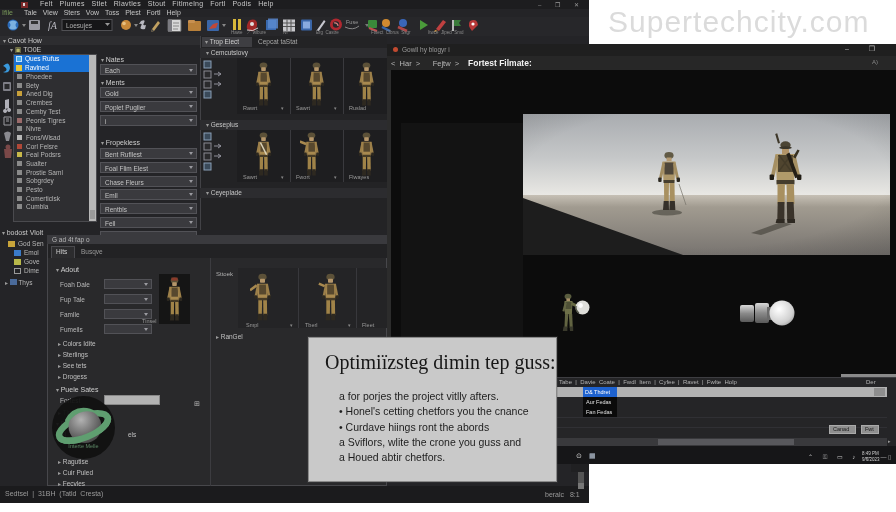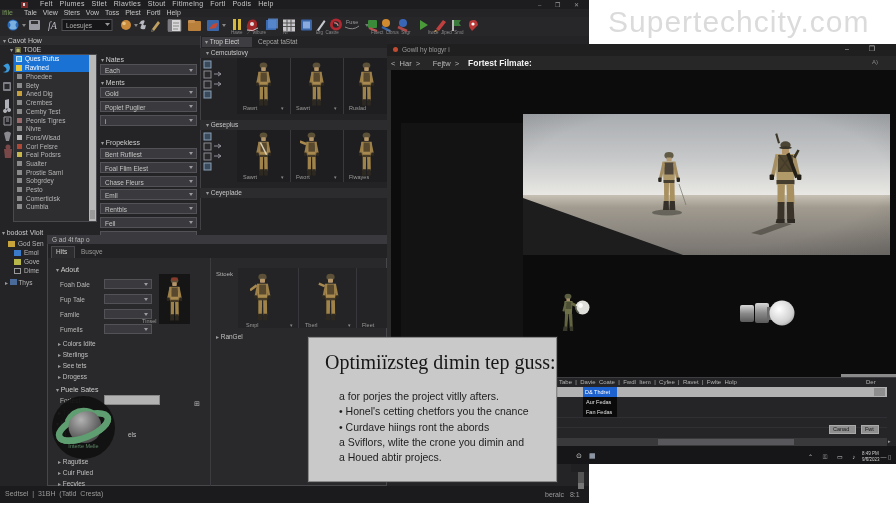--- a/index.html
+++ b/index.html
@@ -513,22 +513,22 @@
     <div class="abs" style="left:571px; top:464px; width:18px; height:8px; background:#202022;"></div>
   </div>
 
   <div id="overlay">
     <div class="abs" style="left:308px; top:337px; width:249px; height:145px; background:#c9c9c9; border:1px solid #8a8a8a; box-shadow:0 0 0 1px #55555533;"></div>
     <div class="t" style="left:325px; top:351px; font-size:20px; color:#171717; font-family:'Liberation Serif', serif;">Optimiïzsteg dimin tep guss:</div>
     <div class="t" style="left:339px; top:389px; font-size:10.5px; color:#1d1d1d; line-height:15.3px;">
       <div>a for porjes the project vitlly afters.</div>
       <div>• Honel's cetting chetfors you the cnance</div>
       <div>• Curdave hiings ront the abords</div>
-      <div>a Sviflors, wlite the crone you dimin and</div>
-      <div>a Houed abtir projecs.</div>
+      <div>a Sviflors, wlite the crone you guss and</div>
+      <div>a Houed abtir chetfors.</div>
     </div>
   </div>
 
   <div id="logo">
     <svg class="abs" style="left:52px; top:396px;" width="63" height="63" viewBox="0 0 63 63">
       <defs>
         <radialGradient id="lsph" cx=".38" cy=".3" r=".95">
           <stop offset="0" stop-color="#b2b2b2"></stop>
             <stop offset=".32" stop-color="#848484"></stop>
           <stop offset=".68" stop-color="#525252"></stop>

